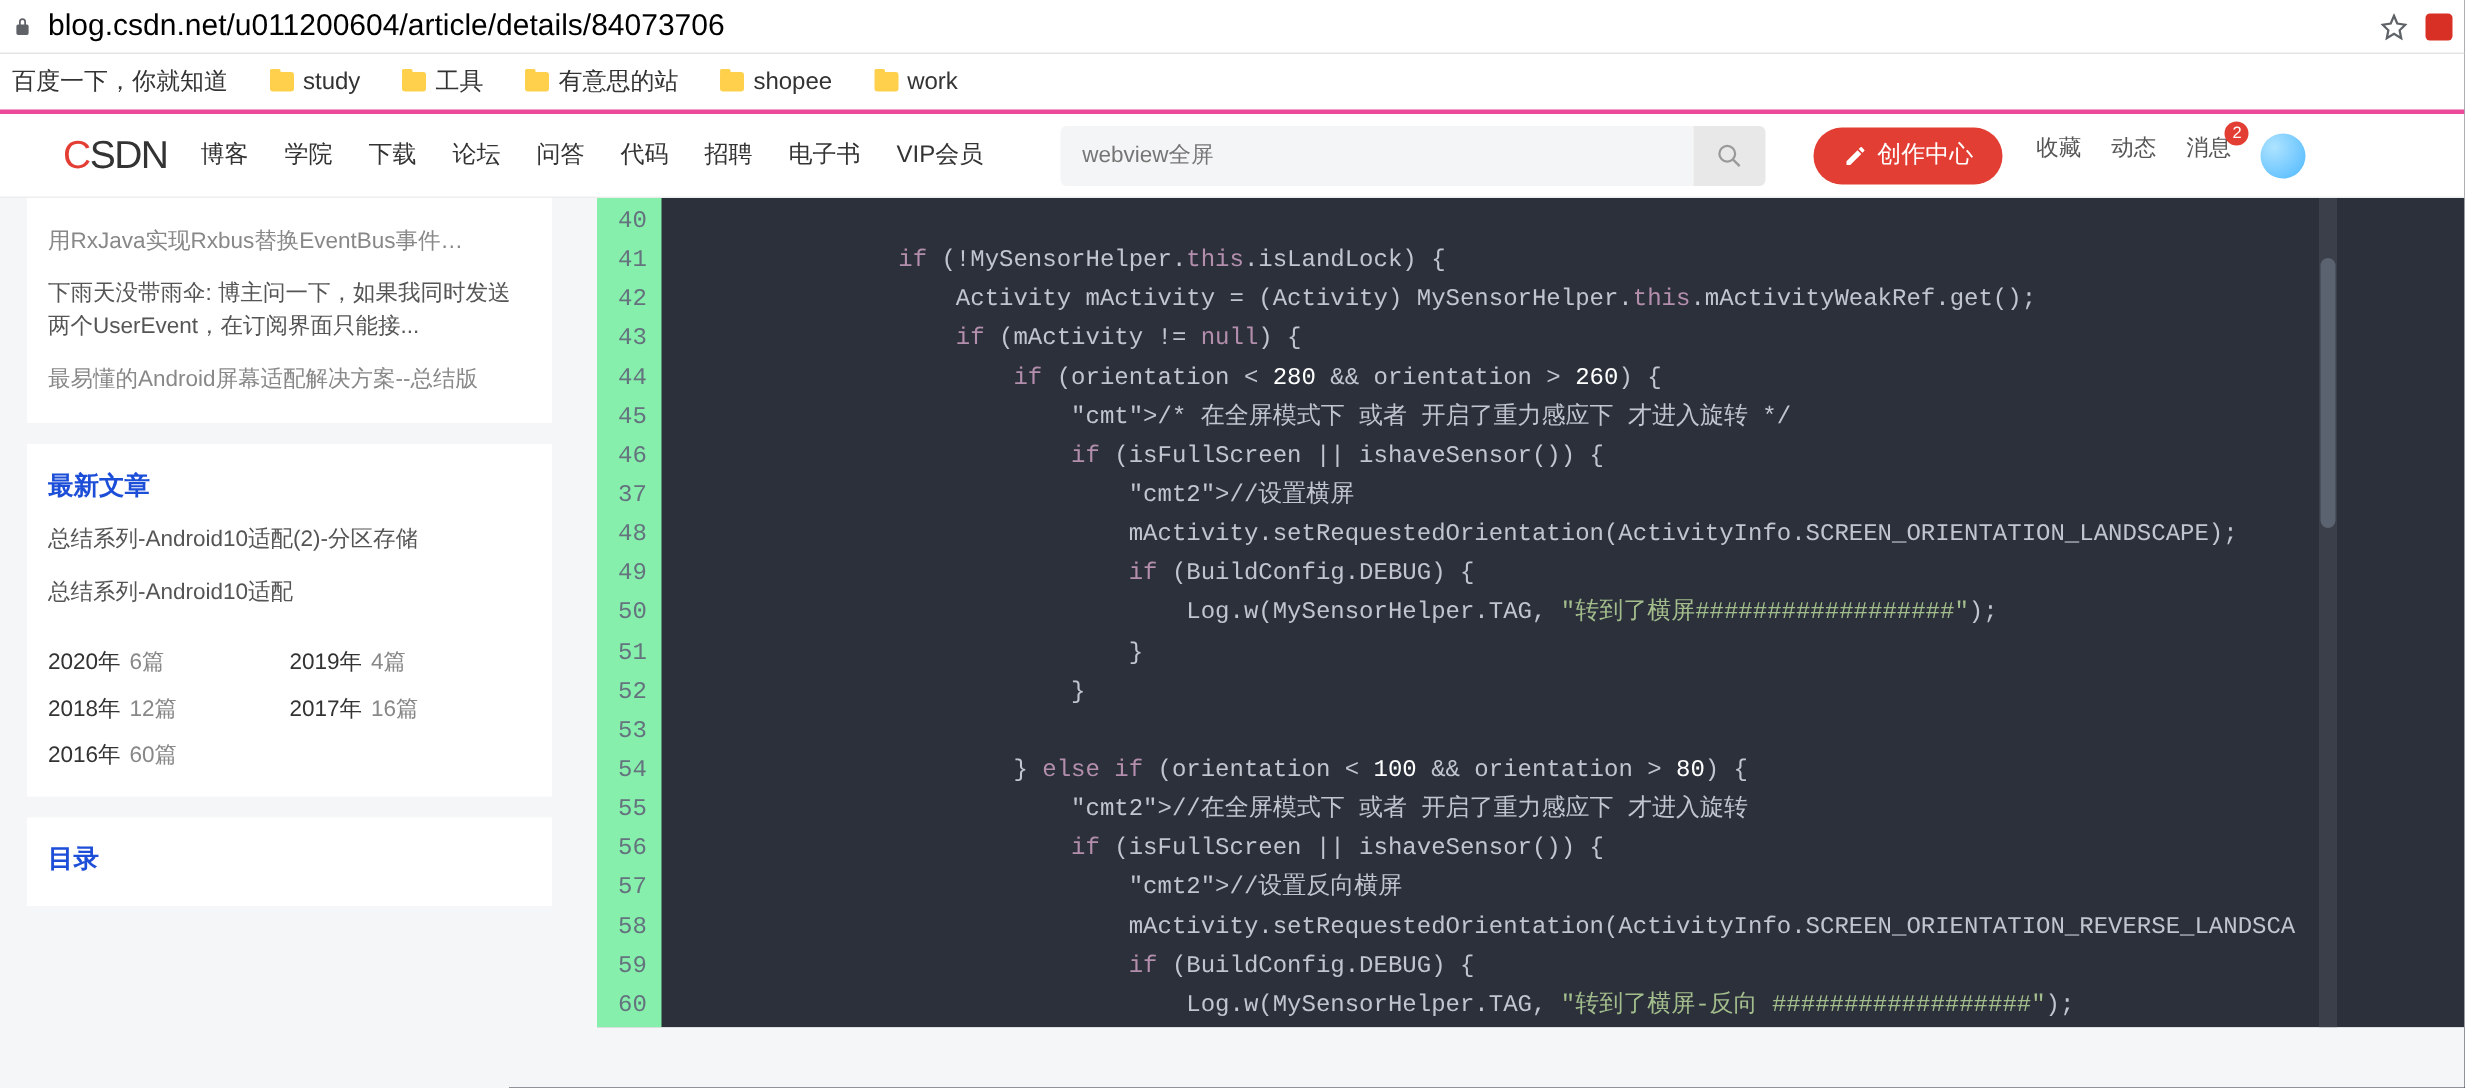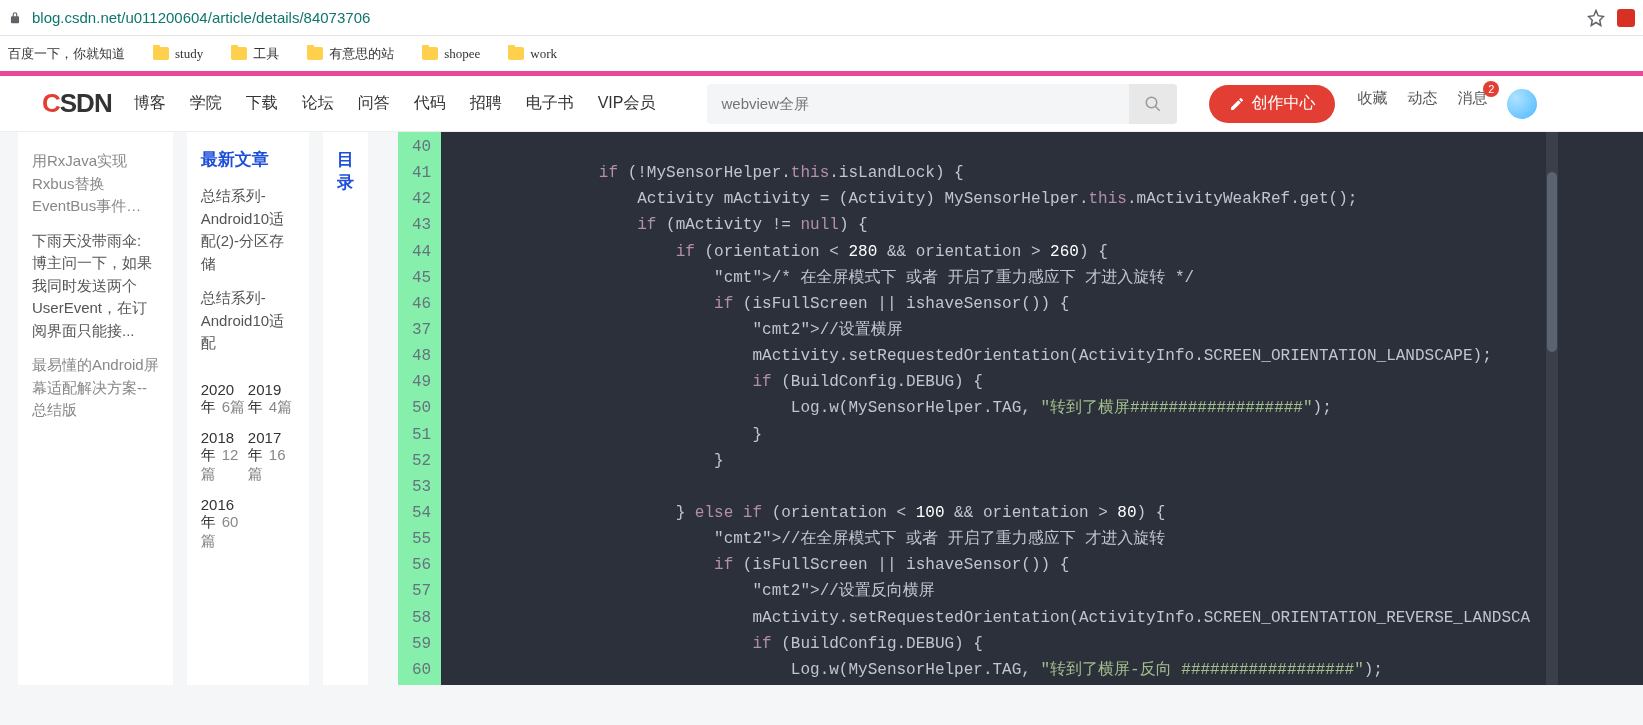--- a/index.html
+++ b/index.html
@@ -1,43 +1,43 @@
 <!DOCTYPE html>
 <html><head>
 <meta charset="utf-8">
 <style>
   * { box-sizing: border-box; margin: 0; padding: 0; }
   body { font-family: -apple-system, "Segoe UI", "PingFang SC", "Microsoft YaHei", sans-serif; background: #f5f6f7; color: #222; width:1643px; }
   
   .addr-bar { height:36px; display:flex; align-items:center; padding:0 8px; background:#fff; border-bottom:1px solid #e5e5e5;}
   .lock { width:14px; height:14px; margin-right:10px; color:#5f6368;}
-  .url { flex:1; font-size:15px; color:#0f766e;}
+  .url { flex:1; font-size:20px; color:#000000;}
   .star { width:18px; height:18px; margin:0 12px; color:#5f6368;}
   .ext { width:18px; height:18px; background:#d93025; border-radius:3px;}
-  .bm-bar { height:40px; display:flex; align-items:center; gap:28px; padding:0 8px; background:#fff; border-bottom:5px solid #ec4899; font-size:13px;font-family:Liberation Serif, serif;}
+  .bm-bar { height:40px; display:flex; align-items:center; gap:28px; padding:0 8px; background:#fff; border-bottom:3px solid #ec4899; font-size:16px;}
   .bm { display:flex; align-items:center; gap:6px; color:#333;}
   .bm .folder { width:16px; height:13px; background:#ffd04c; border-radius:2px; position:relative;}
   .bm .folder::before{content:"";position:absolute;top:-2px;left:0;width:7px;height:3px;background:#ffd04c;border-radius:1px 1px 0 0;}
   
   .hdr { height:56px; background:#fff; display:flex; align-items:center; padding:0 24px 0 42px; gap:22px; border-bottom:1px solid #eee;}
-  .logo { font-weight:700; font-size:26px; letter-spacing:-1px;}
+  .logo { font-weight:400; font-size:26px; letter-spacing:-1px;}
   .logo .c1{color:#e33e33;} .logo .c2{color:#333;}
   .nav { display:flex; gap:24px; font-size:16px; color:#333;}
   .nav span{white-space:nowrap;}
   .search { flex:1; display:flex; margin:0 10px 0 30px; max-width:470px;}
   .search input{flex:1;height:40px;border:none;background:#f4f5f6;border-radius:4px 0 0 4px;padding:0 14px;font-size:15px;color:#555;outline:none;}
   .search .btn{width:48px;height:40px;background:#e8e8e8;border-radius:0 4px 4px 0;display:flex;align-items:center;justify-content:center;}
   .create{height:38px;background:#e33e33;color:#fff;border-radius:20px;display:flex;align-items:center;gap:6px;padding:0 20px;font-size:16px;}
   .rnav{display:flex;gap:20px;font-size:15px;color:#555;align-items:flex-start;}
   .msg{position:relative;}
   .msg .badge{position:absolute;top:-8px;right:-12px;background:#e33e33;color:#fff;font-size:11px;border-radius:10px;padding:0 5px;line-height:16px;}
   .avatar{width:30px;height:30px;border-radius:50%;background:radial-gradient(circle at 30% 30%,#aee3ff,#4db8ff);}
   
   .page{display:flex; padding:0 0 0 18px; gap:30px;}
-  .side{width:350px; display:flex; flex-direction:row; gap:14px;}
+  .side{width:350px; display:flex; flex-direction:column; gap:14px;}
   .card{background:#fff; padding:12px 14px; font-size:15px; color:#555;}
   .card .row{padding:6px 0; line-height:1.5;}
   .card .title-line{color:#888;}
   .card h3{font-size:17px; font-weight:700; color:#1d4ed8; padding:4px 0 8px;}
   .archive{display:flex; flex-wrap:wrap;}
   .archive div{width:50%; padding:6px 0;}
   .archive span.y{color:#333;}
   .archive span.c{color:#888; margin-left:6px;}
   
   .codewrap{flex:1; background:#fff; display:flex; overflow:hidden;}

